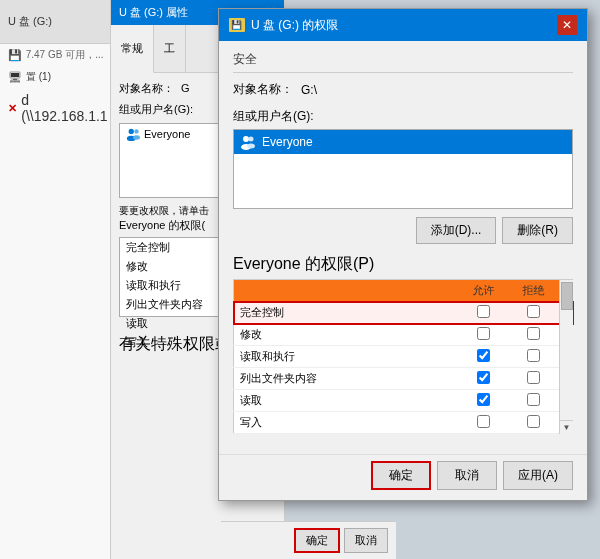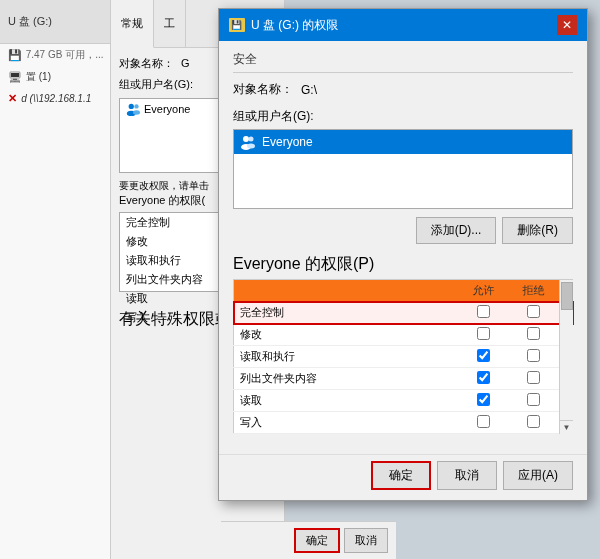--- a/index.html
+++ b/index.html
@@ -329,25 +329,29 @@
   <div class="bg-left-panel-item">
     <span>💾</span>
     <span style="font-size:10px; color:#666;">7.47 GB 可用，...</span>
   </div>
   <div class="bg-left-panel-item">
     <span>🖥</span>
     <span style="font-size:10px;">置 (1)</span>
   </div>
   <div class="bg-left-panel-item">
     <span class="x-mark">✕</span>
-    <span style="font-size:10px;font-style:italic;">d (\\192.168.1.1</span>
+    <span style="font-size:14px;">d (\\192.168.1.1</span>
   </div>
 </div>
 
 <div class="bg-mid-panel">
+  <div style="background:#0078d7; color:#fff; padding:5px 8px; font-size:11px; display:flex; justify-content:space-between;">
+    <span>U 盘 (G:) 属性</span>
+    <span style="cursor:pointer;">✕</span>
+  </div>
   <div class="bg-mid-tabs">
     <div class="bg-mid-tab active">常规</div>
     <div class="bg-mid-tab">工</div>
   </div>
   <div class="bg-mid-content">
     <div class="bg-mid-row">
       <span>对象名称：</span>
       <span style="margin-left:4px;">G</span>
     </div>
     <div class="bg-mid-row">

